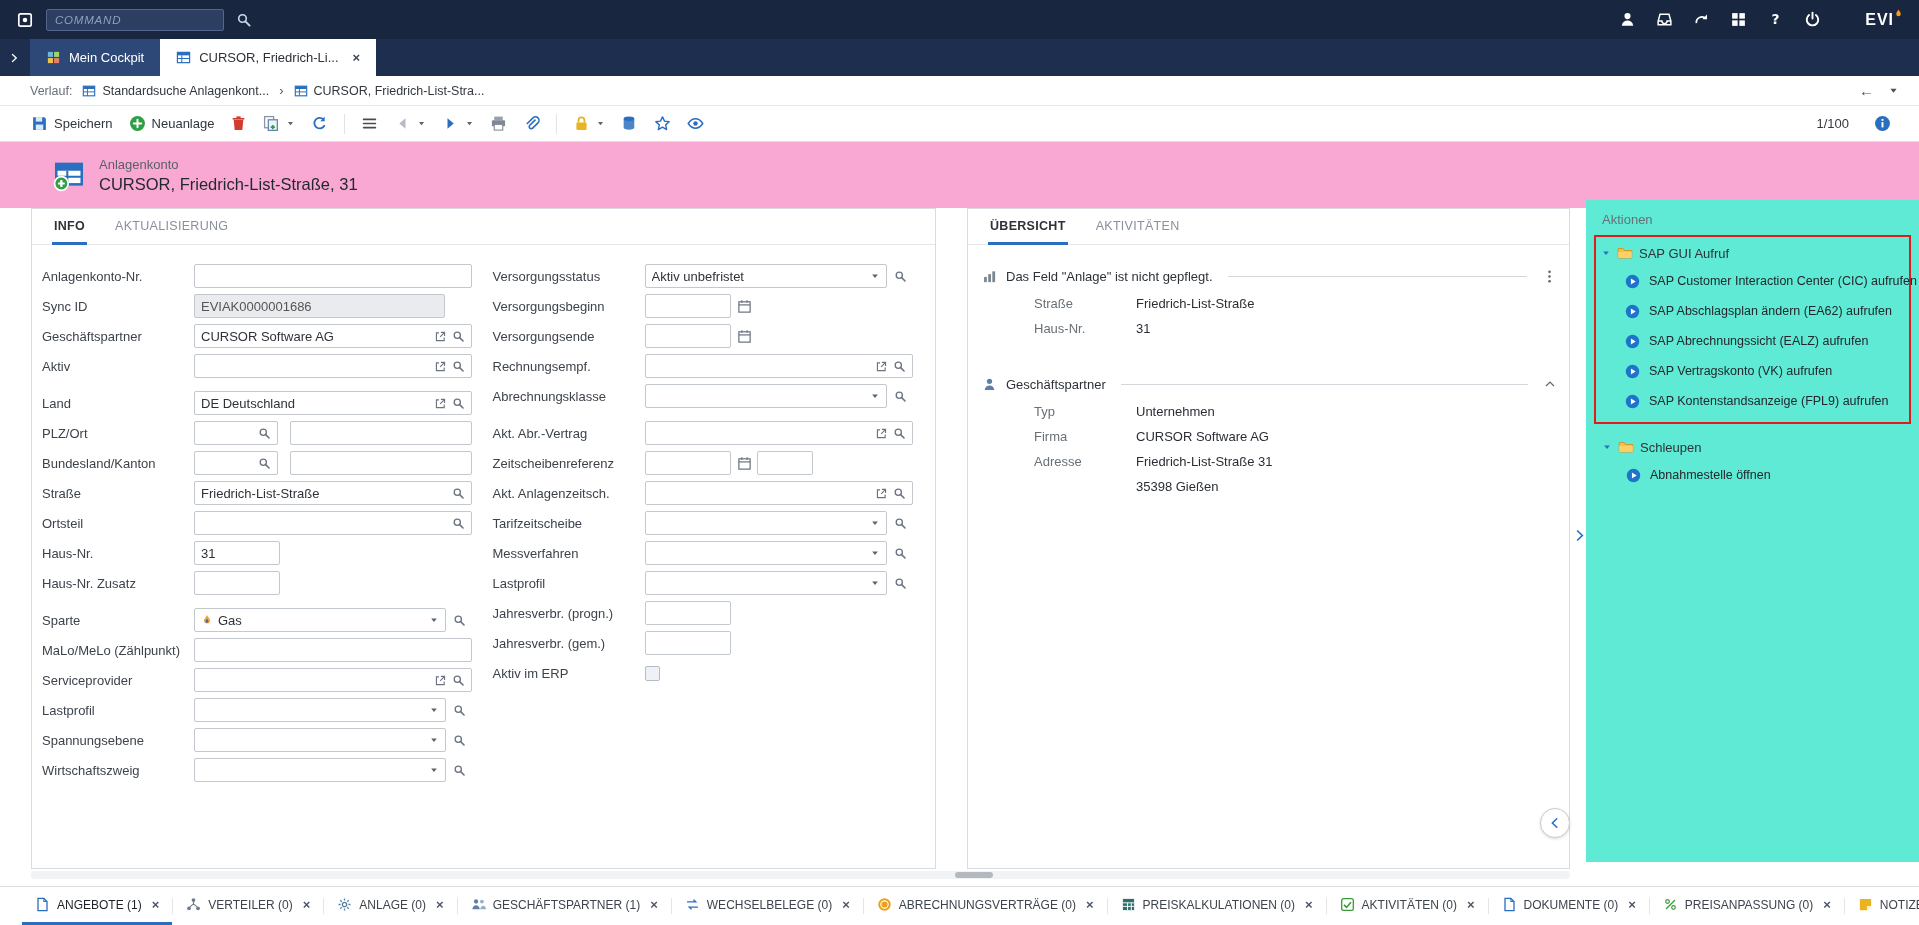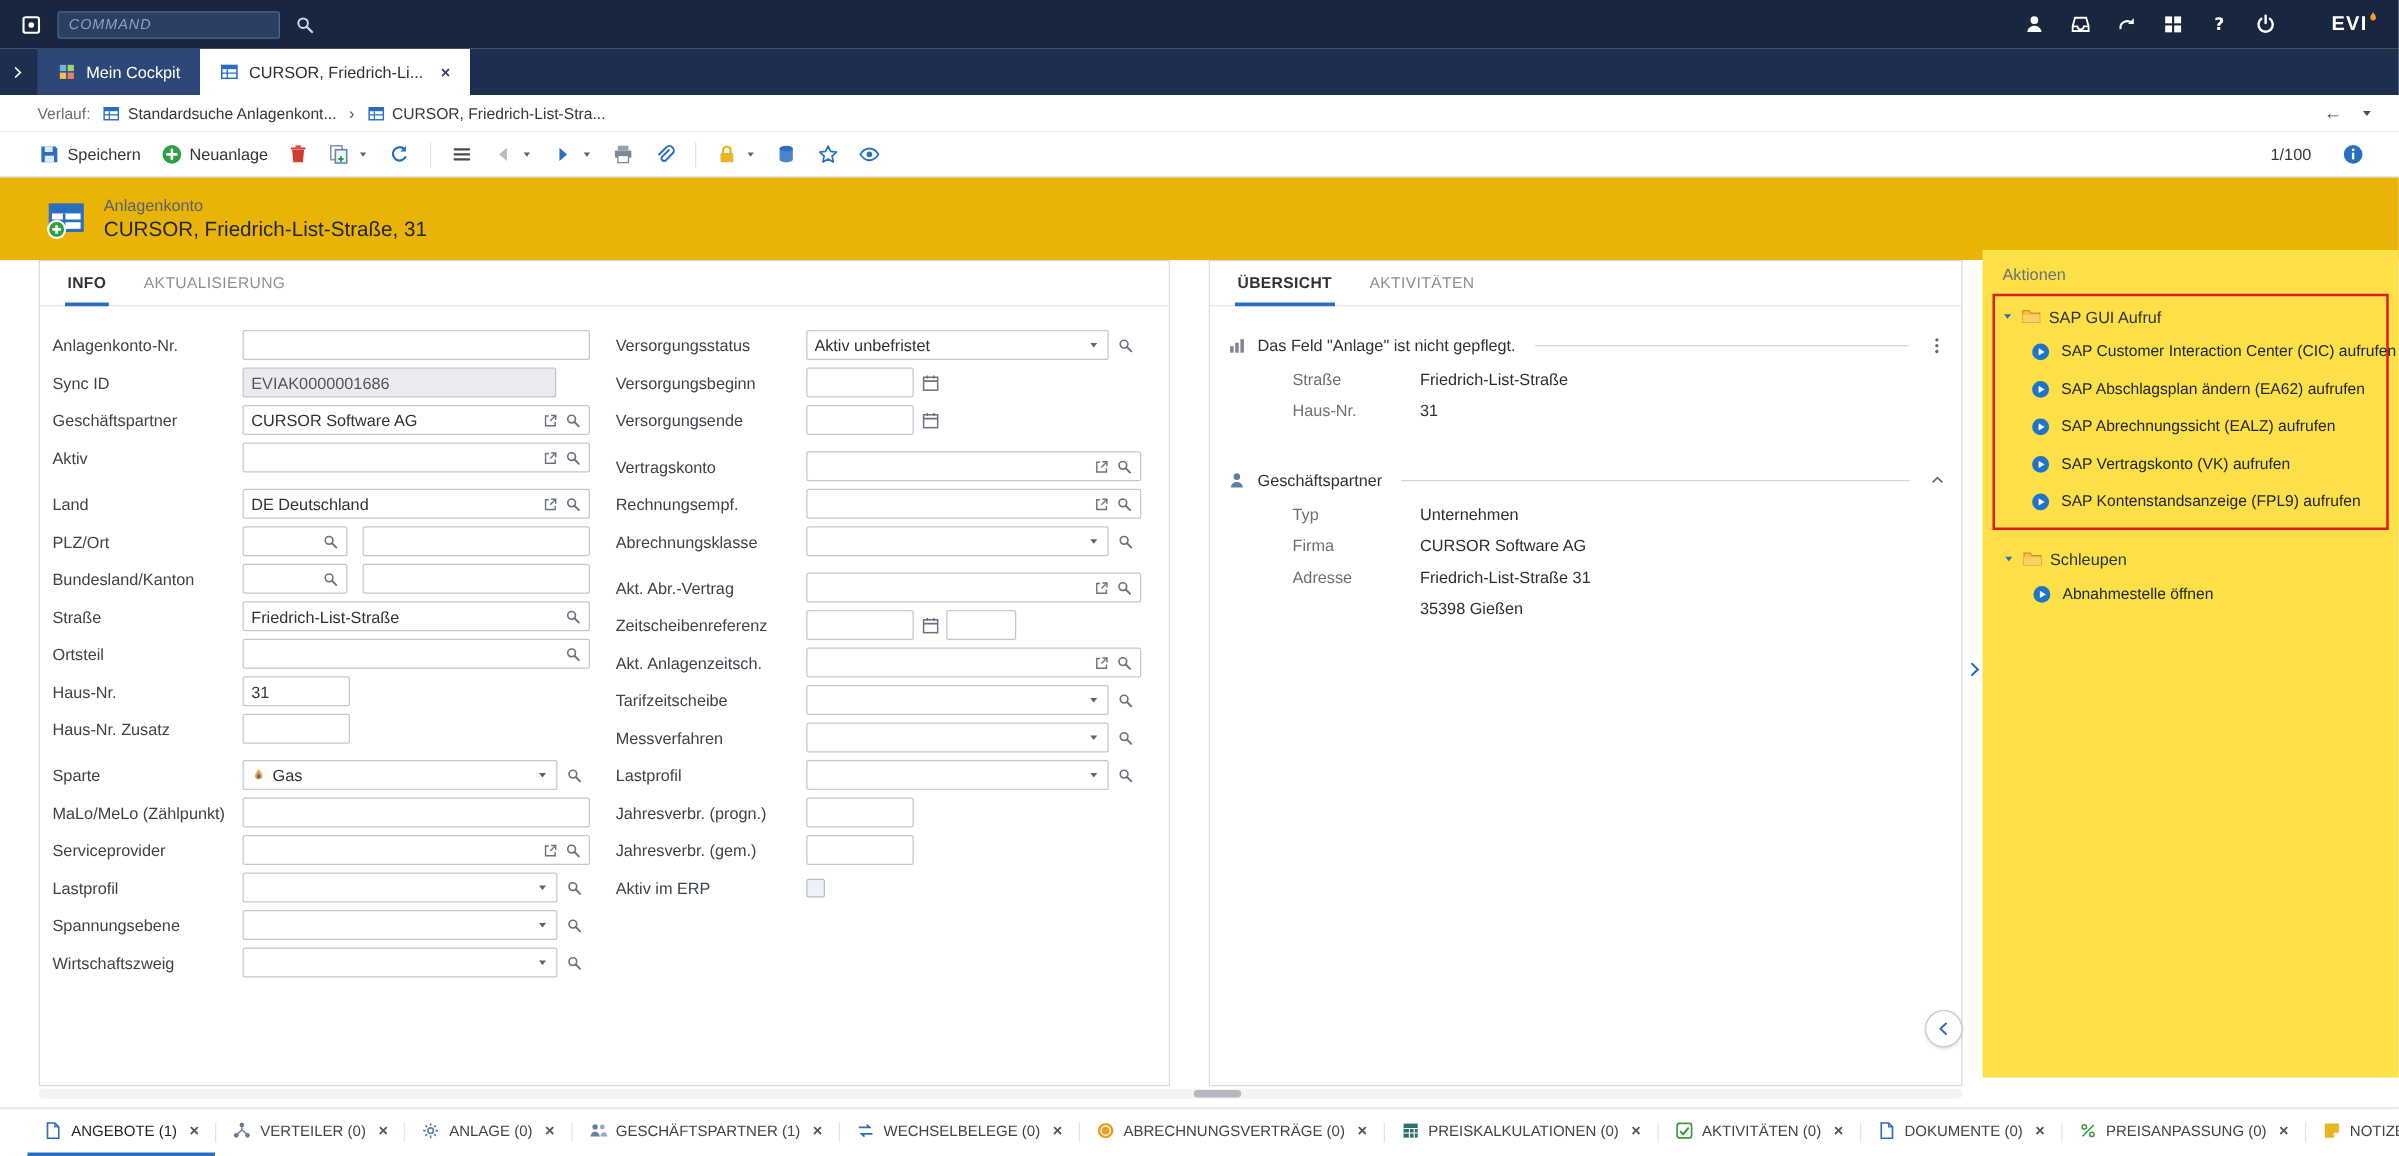--- a/index.html
+++ b/index.html
@@ -43,22 +43,22 @@
 .toolbar{position:absolute;top:106px;left:0;width:100%;height:36px;background:#fff;
   border-bottom:1px solid #dcdfe3;display:flex;align-items:center;padding:0 18px 0 24px}
 .tbtns{display:flex;align-items:center;gap:2px}
 .tbtn{display:flex;align-items:center;gap:6px;padding:0 7px;height:26px;border-radius:3px}
 .tlabel{font-size:13px;color:#2f353c}
 .tsep{width:1px;height:20px;background:#e0e3e7;margin:0 7px}
 .tright{margin-left:auto;display:flex;align-items:center;gap:25px;padding-right:10px}
 .counter{font-size:13px;color:#33383f}
 
 
-.pageheader{position:absolute;top:142px;left:0;width:100%;height:66px;background:#eab308;
-  display:flex;align-items:center;padding-left:36px;gap:13px}
+.pageheader{position:absolute;top:142px;left:0;width:100%;height:66px;background:#f9a8d4;
+  display:flex;align-items:center;padding-left:52px;gap:13px}
 .htype{font-size:13px;color:#5a6168}
 .htitle{font-size:16.5px;color:#24292f;margin-top:3px}
 
 
 .panel{position:absolute;background:#fff;border:1px solid #d8dbe0}
 .formpanel{left:31px;top:208px;width:905px;height:661px}
 .ovpanel{left:967px;top:208px;width:603px;height:661px}
 .pstrip{display:flex;gap:26px;padding-left:20px;border-bottom:1px solid #e4e7ea;height:36px}
 .ptab{display:flex;align-items:center;height:36px;font-size:12.5px;letter-spacing:.3px;
   color:#8a9099;border-bottom:3px solid transparent;padding:0 2px}
@@ -82,21 +82,21 @@
 
 .ohead{display:flex;align-items:center;height:30px;padding:0 12px 0 14px;gap:9px;margin-top:16px}
 .otitle{font-size:13px;color:#2d3238;white-space:nowrap}
 .oline{flex:1;height:1px;background:#d3d7dc;margin:0 6px}
 .orow{display:flex;align-items:center;height:25px;padding-left:66px;font-size:13px}
 .olabel{width:102px;color:#687077;flex:none}
 .ovalue{color:#2a2e34}
 .osp{height:12px}
 
 
-.actions{position:absolute;left:1586px;top:200px;width:333px;height:662px;background:#fde047;
+.actions{position:absolute;left:1586px;top:200px;width:333px;height:662px;background:#5eead4;
   padding:12px 6px 0 8px}
 .atitle{font-size:13px;color:#6a7077;margin-left:8px}
 .agroup{margin:10px 8px 12px 8px}
 .agroup.highlighted{border:2px solid #de1c1c;margin:8px 2px 10px 0;padding:3px 4px 6px 5px}
 .ahead{display:flex;align-items:center;gap:6px;height:26px}
 .aglabel{font-size:13px;color:#2e3338}
 .aitem{display:flex;align-items:center;gap:9px;height:30px;padding-left:24px}
 .ailabel{font-size:12.5px;color:#23272d;white-space:nowrap}
 
 
@@ -739,41 +739,20 @@
             <span class="ic outcal" style="height: 15px; width: 15px;">
               <svg xmlns="http://www.w3.org/2000/svg" viewBox="0 0 16 16">
                 <rect x="2" y="3" width="12" height="11" fill="none" stroke="#6b7380" stroke-width="1.3"></rect>
                 <line x1="2" y1="6.3" x2="14" y2="6.3" stroke="#6b7380" stroke-width="1.3"></line>
                 <line x1="5.2" y1="1.4" x2="5.2" y2="4" stroke="#6b7380" stroke-width="1.3"></line>
                 <line x1="10.8" y1="1.4" x2="10.8" y2="4" stroke="#6b7380" stroke-width="1.3"></line>
               </svg>
             </span>
           </div>
         </div>
-        <div class="frow" style="margin-top: 7px;">
-          <div class="flabel">Vertragskonto</div>
-          <div class="fwrap">
-            <div class="ibox" style="width: 268px;">
-              <span class="ival"></span>
-              <span class="ic" style="height: 13px; width: 13px;">
-                <svg xmlns="http://www.w3.org/2000/svg" viewBox="0 0 16 16">
-                  <path d="M6.2 3.5H3v9.5h9.5V9.3" fill="none" stroke="#6b7380" stroke-width="1.4"></path>
-                  <path d="M8.5 3h4.5v4.5" fill="none" stroke="#6b7380" stroke-width="1.4"></path>
-                  <line x1="12.7" y1="3.3" x2="7.6" y2="8.4" stroke="#6b7380" stroke-width="1.4"></line>
-                </svg>
-              </span>
-              <span class="ic" style="height: 13px; width: 13px;">
-                <svg xmlns="http://www.w3.org/2000/svg" viewBox="0 0 16 16">
-                  <circle cx="6.5" cy="6.5" r="3.8" fill="none" stroke="#6b7380" stroke-width="1.6"></circle>
-                  <line x1="9.4" y1="9.4" x2="13.6" y2="13.6" stroke="#6b7380" stroke-width="1.9" stroke-linecap="round"></line>
-                </svg>
-              </span>
-            </div>
-          </div>
-        </div>
         <div class="frow">
           <div class="flabel">Rechnungsempf.</div>
           <div class="fwrap">
             <div class="ibox" style="width: 268px;">
               <span class="ival"></span>
               <span class="ic" style="height: 13px; width: 13px;">
                 <svg xmlns="http://www.w3.org/2000/svg" viewBox="0 0 16 16">
                   <path d="M6.2 3.5H3v9.5h9.5V9.3" fill="none" stroke="#6b7380" stroke-width="1.4"></path>
                   <path d="M8.5 3h4.5v4.5" fill="none" stroke="#6b7380" stroke-width="1.4"></path>
                   <line x1="12.7" y1="3.3" x2="7.6" y2="8.4" stroke="#6b7380" stroke-width="1.4"></line>

